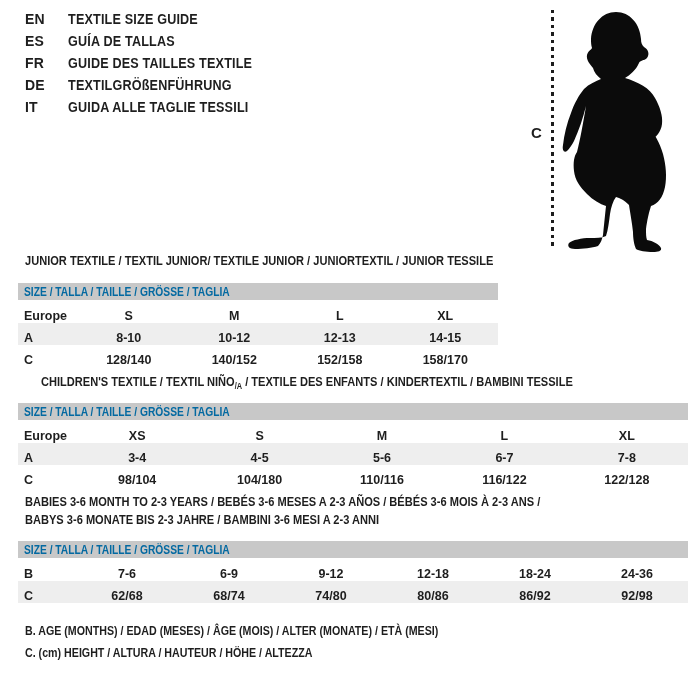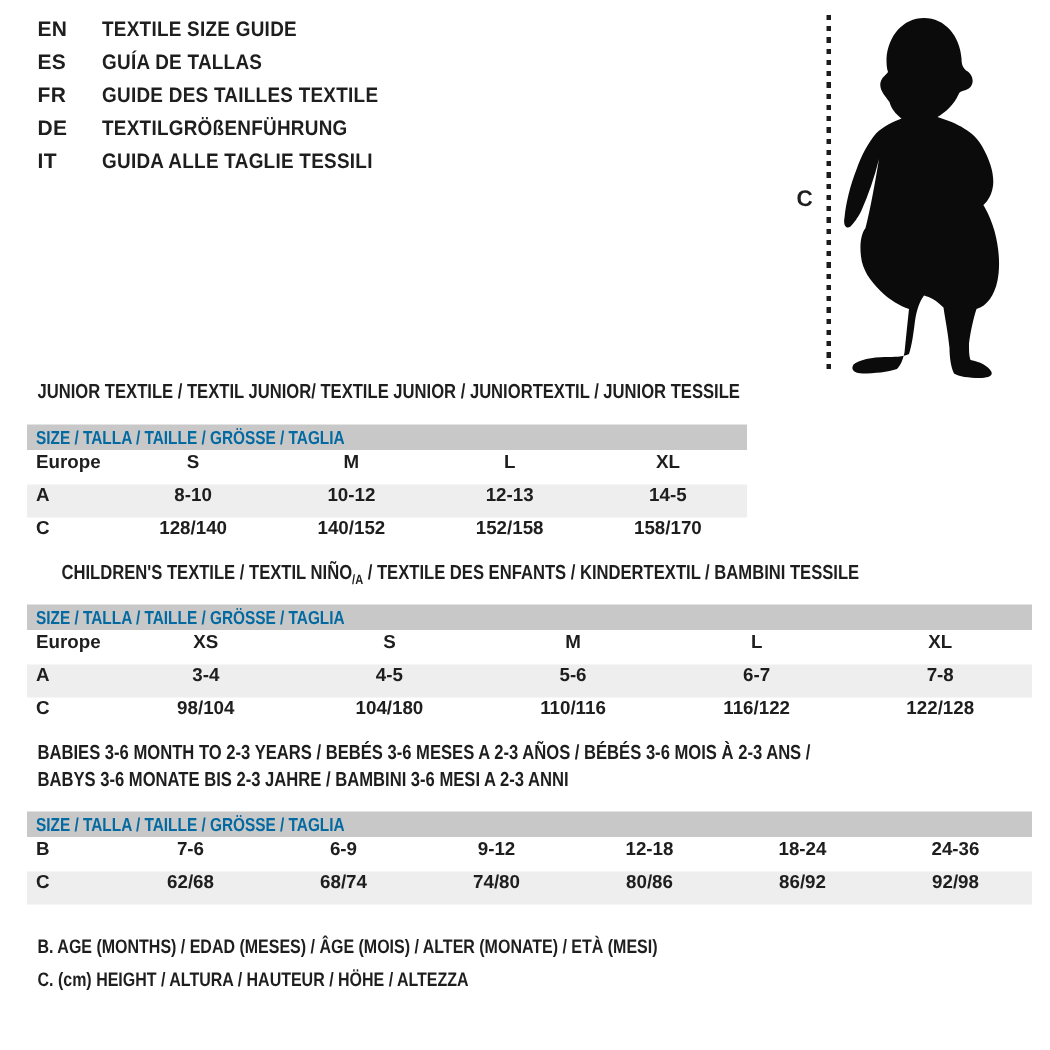--- a/index.html
+++ b/index.html
@@ -31,21 +31,21 @@
   .sub{font-size:9px;position:relative;top:3px;}
   .title-line{display:block;height:18px;}
 
   
   .size-table{position:absolute;}
   .thead{
     height:17px;background:#c8c8c8;display:flex;align-items:center;
     padding-left:6px;box-sizing:border-box;font-size:12.5px;color:#0369a1;
   }
   .tbody{margin-top:1px;}
-  .trow{display:flex;height:22px;align-items:flex-start;font-size:12.5px;}
+  .trow{display:flex;height:22px;align-items:flex-end;font-size:12.5px;}
   .tbody .trow:nth-child(even){background:#eeeeee;}
   .tlabel{width:58px;padding-left:6px;box-sizing:border-box;}
   .tcell{flex:1;text-align:center;}
 
   
   .legend{position:absolute;left:25px;top:623px;}
   .legend-line{display:block;height:21.5px;font-size:13px;white-space:nowrap;}
 </style>
 </head>
 <body>
@@ -139,21 +139,21 @@
         <span class="tcell">S</span>
         <span class="tcell">M</span>
         <span class="tcell">L</span>
         <span class="tcell">XL</span>
       </div>
       <div class="trow">
         <span class="tlabel">A</span>
         <span class="tcell">8-10</span>
         <span class="tcell">10-12</span>
         <span class="tcell">12-13</span>
-        <span class="tcell">14-5</span>
+        <span class="tcell">14-15</span>
       </div>
       <div class="trow">
         <span class="tlabel">C</span>
         <span class="tcell">128/140</span>
         <span class="tcell">140/152</span>
         <span class="tcell">152/158</span>
         <span class="tcell">158/170</span>
       </div>
     </div>
   </div>

